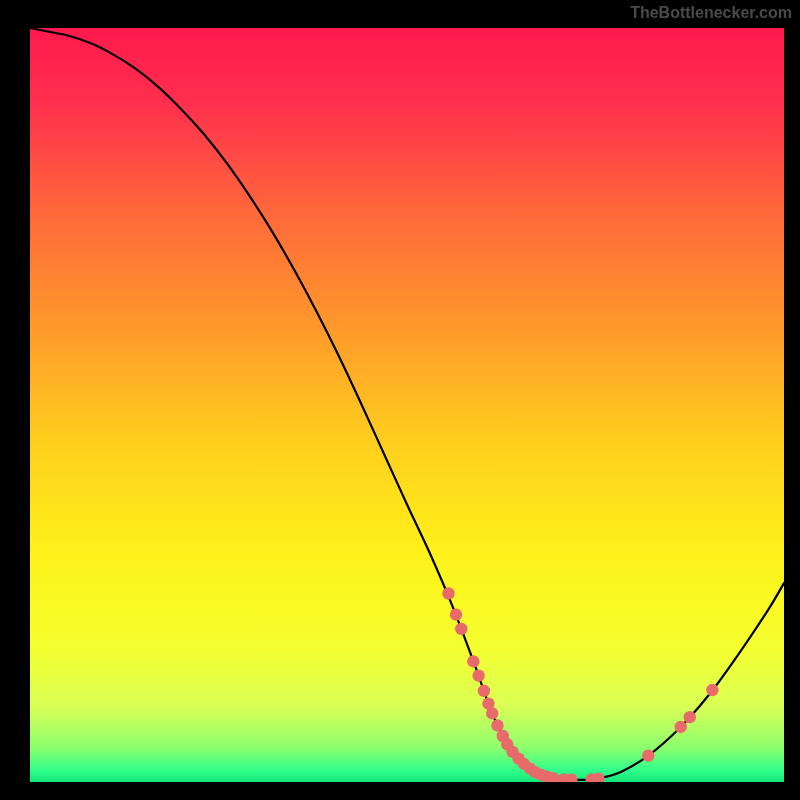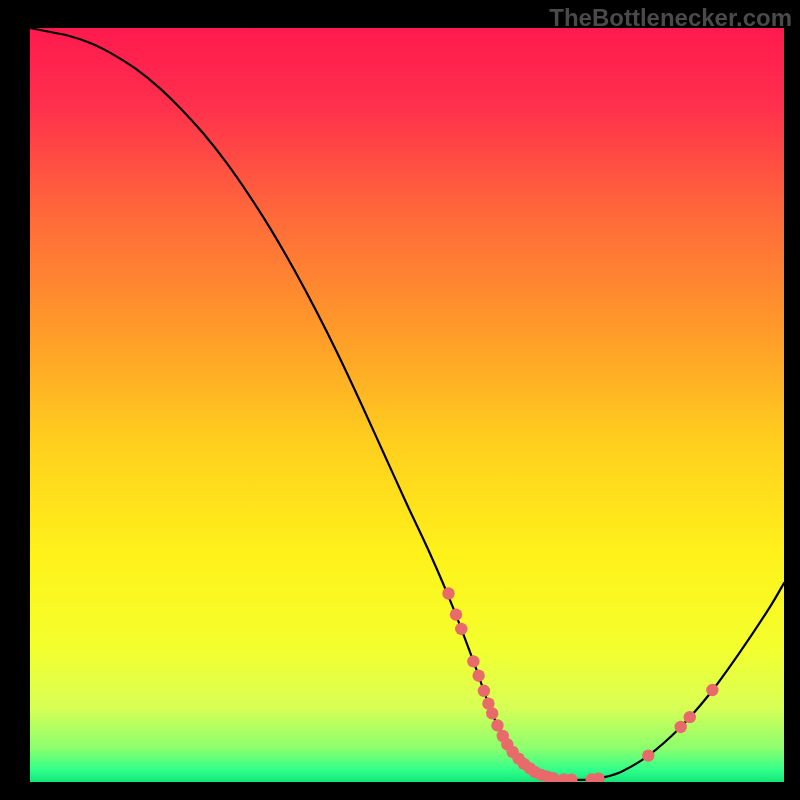--- a/index.html
+++ b/index.html
@@ -15,21 +15,21 @@
     position: relative;
     width: 800px;
     height: 800px;
     background: #000;
   }
   .watermark {
     position: absolute;
     top: 4px;
     right: 8px;
     color: #4a4a4a;
-    font-size: 24px;
+    font-size: 16px;
     font-weight: bold;
     z-index: 10;
   }
   .plot {
     position: absolute;
     left: 30px;
     top: 28px;
     width: 754px;
     height: 754px;
   }

